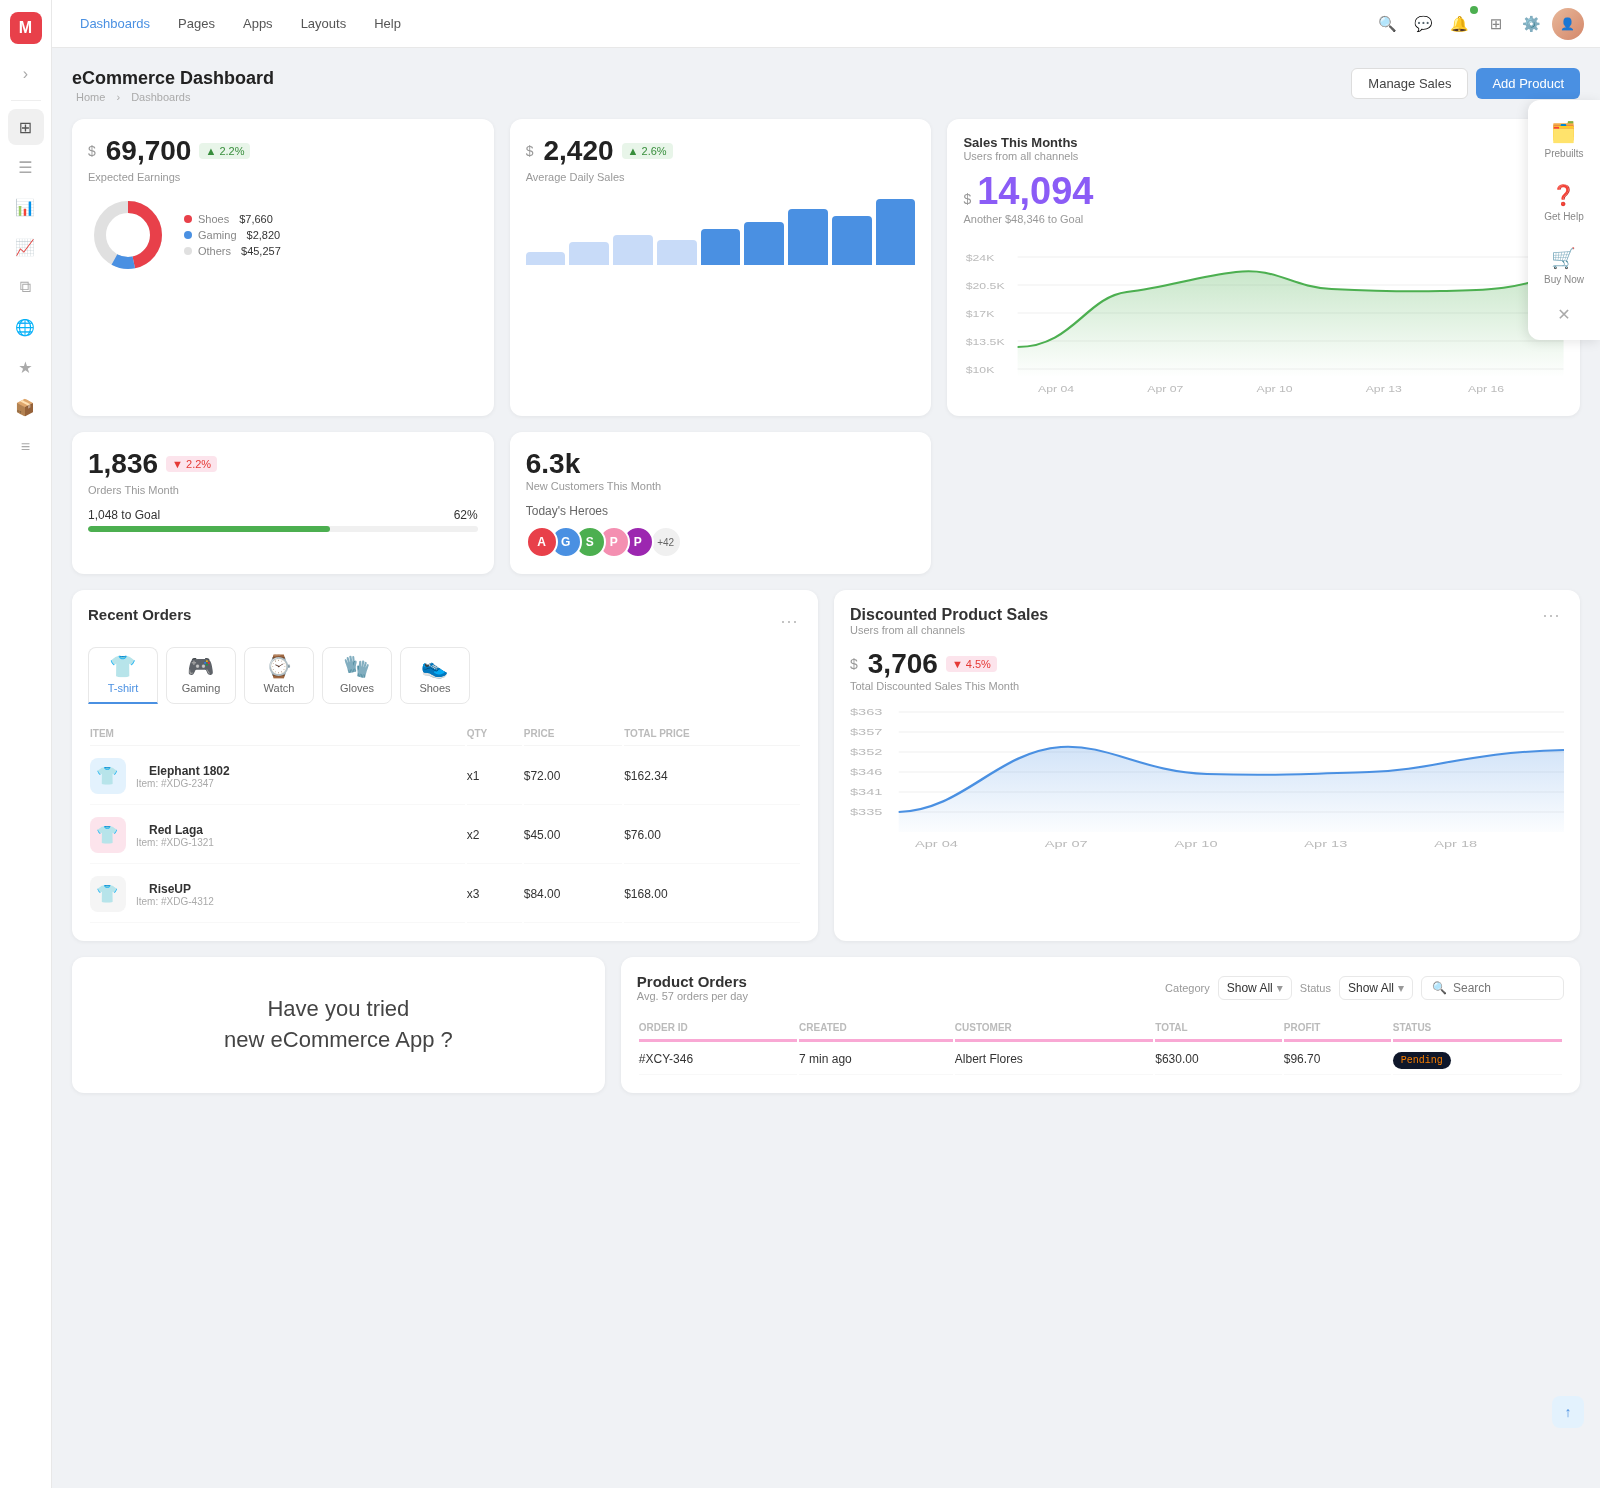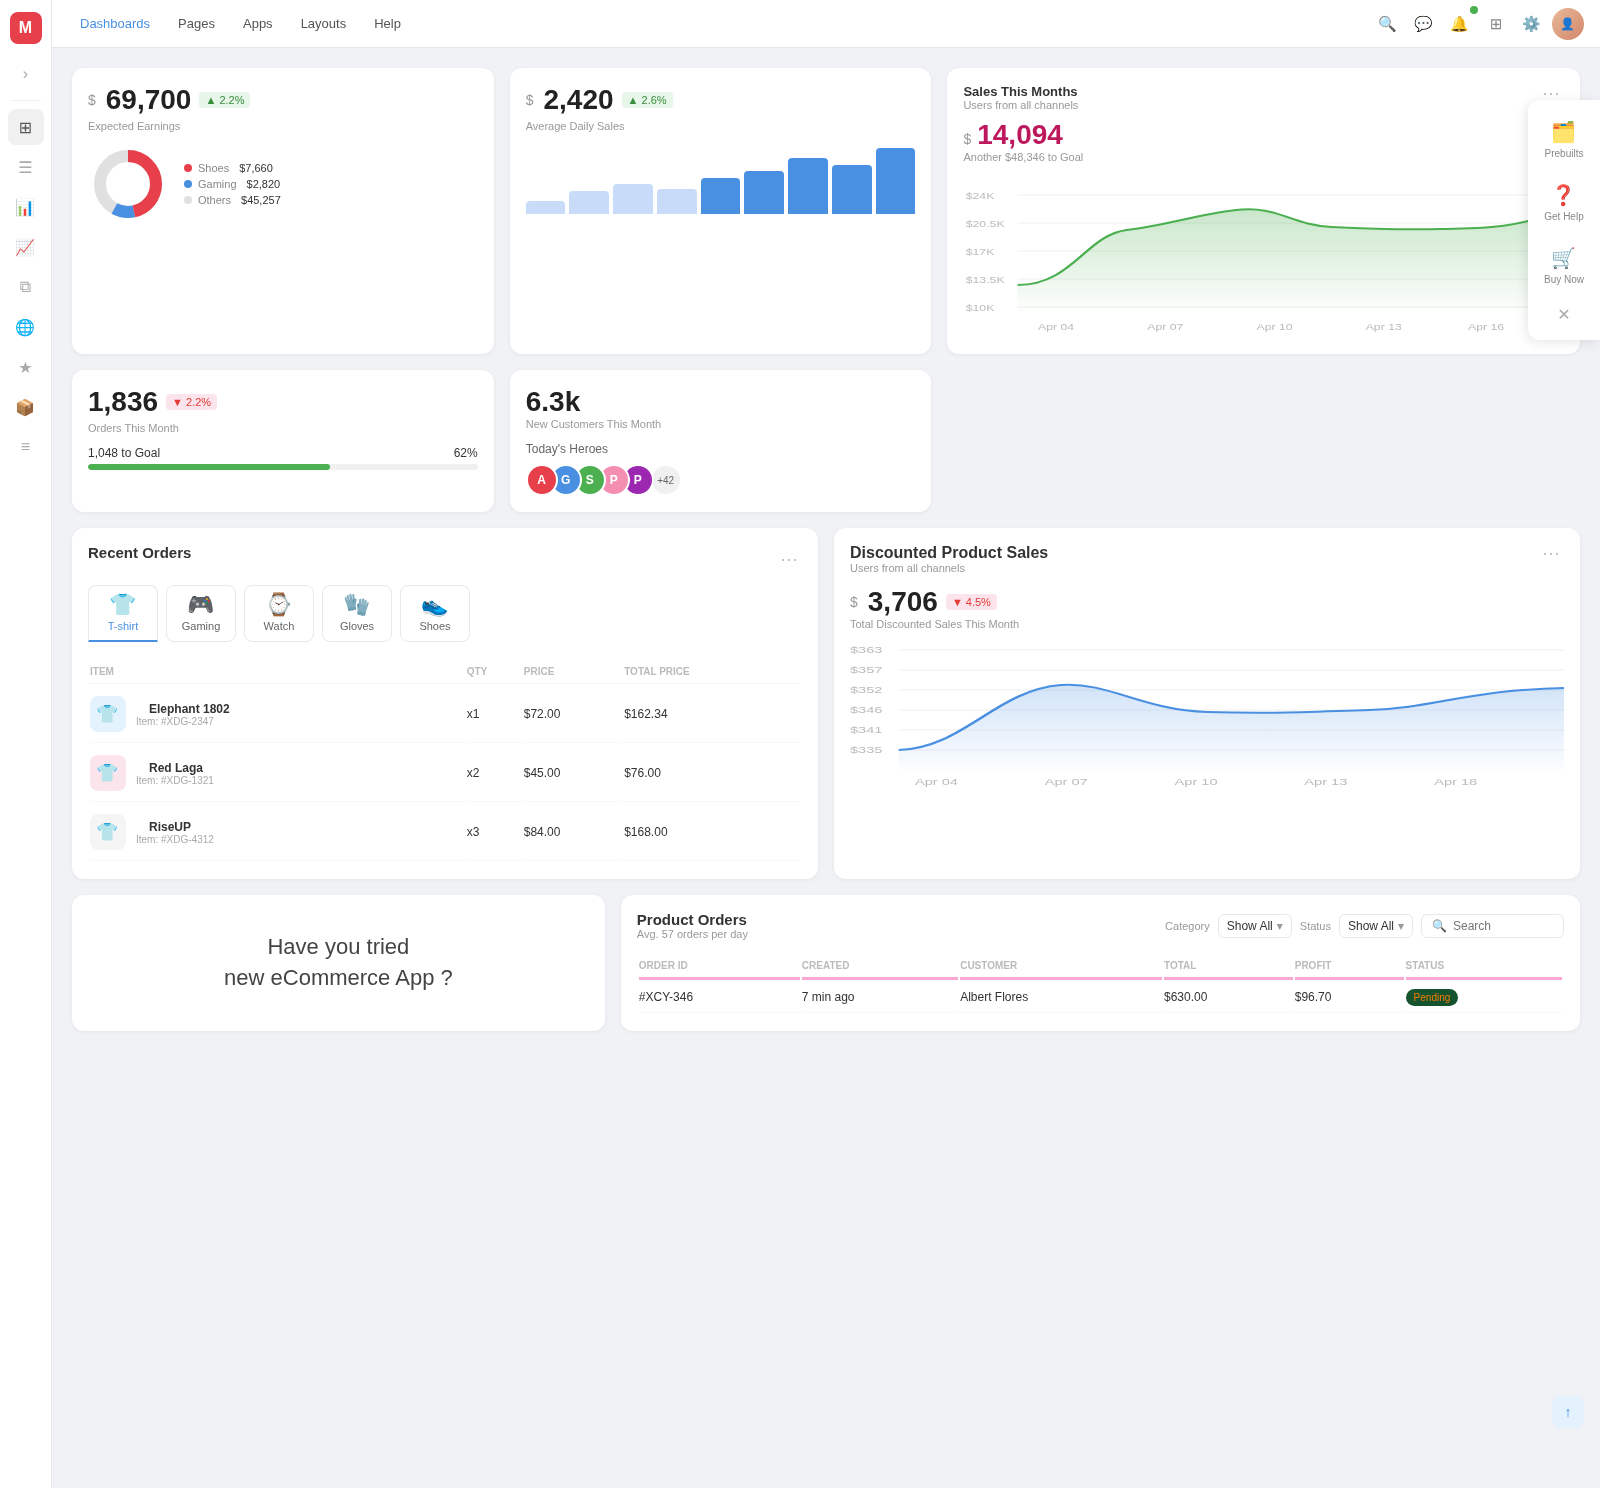--- a/index.html
+++ b/index.html
@@ -212,21 +212,21 @@
       flex: 1;
       border-radius: 4px 4px 0 0;
       background: #c8dbf8;
       min-height: 8px;
     }
     .bar.tall { background: #4a90e2; }
 
     
     .sales-chart-card { position: relative; }
     .sales-amount-row { display: flex; align-items: baseline; gap: 4px; margin-top: 8px; }
-    .sales-big { font-size: 28px; font-weight: 700; color: #be185d; }
+    .sales-big { font-size: 38px; font-weight: 700; color: #8b5cf6; }
     .sales-sub { font-size: 11px; color: #999; margin-bottom: 12px; }
 
     
     .progress-section { }
     .progress-row { display: flex; justify-content: space-between; margin-bottom: 4px; font-size: 12px; }
     .progress-bar-bg { height: 6px; background: #f0f0f0; border-radius: 3px; overflow: hidden; }
     .progress-bar-fill { height: 100%; background: #4caf50; border-radius: 3px; }
     .hero-avatar {
       width: 32px;
       height: 32px;
@@ -362,21 +362,21 @@
       padding: 8px 0;
       font-size: 12px;
       border-bottom: 1px solid #f8f8f8;
     }
     .status-badge {
       padding: 3px 8px;
       border-radius: 12px;
       font-size: 10px;
       font-weight: 500;
     }
-    .status-pending { background: #14532d; color: #f57c00; }
+    .status-pending { background: #0f172a; color: #f57c00; font-family: Liberation Mono, monospace; }
 
     
     .promo-section {
       background: #fff;
       border-radius: 12px;
       padding: 24px;
       display: flex;
       align-items: center;
       justify-content: center;
       flex-direction: column;
@@ -469,20 +469,34 @@
       🔔
       <div class="nav-dot"></div>
     </div>
     <div class="nav-icon-btn">⊞</div>
     <div class="nav-icon-btn">⚙️</div>
     <div class="avatar">👤</div>
   </div>
 
   <div class="content-area">
 
+    <div class="page-header">
+      <div>
+        <div class="page-title">eCommerce Dashboard</div>
+        <div class="breadcrumb">
+          <span>Home</span>
+          <span>›</span>
+          <span>Dashboards</span>
+        </div>
+      </div>
+      <div class="header-actions">
+        <button class="btn-outline">Manage Sales</button>
+        <button class="btn-primary">Add Product</button>
+      </div>
+    </div>
 
     <div class="cards-row">
 
       <div class="card">
         <div class="card-header-row">
           <span class="dollar-sign">$</span>
           <span class="big-number">69,700</span>
           <span class="badge-green">▲ 2.2%</span>
         </div>
         <div class="card-subtitle">Expected Earnings</div>

